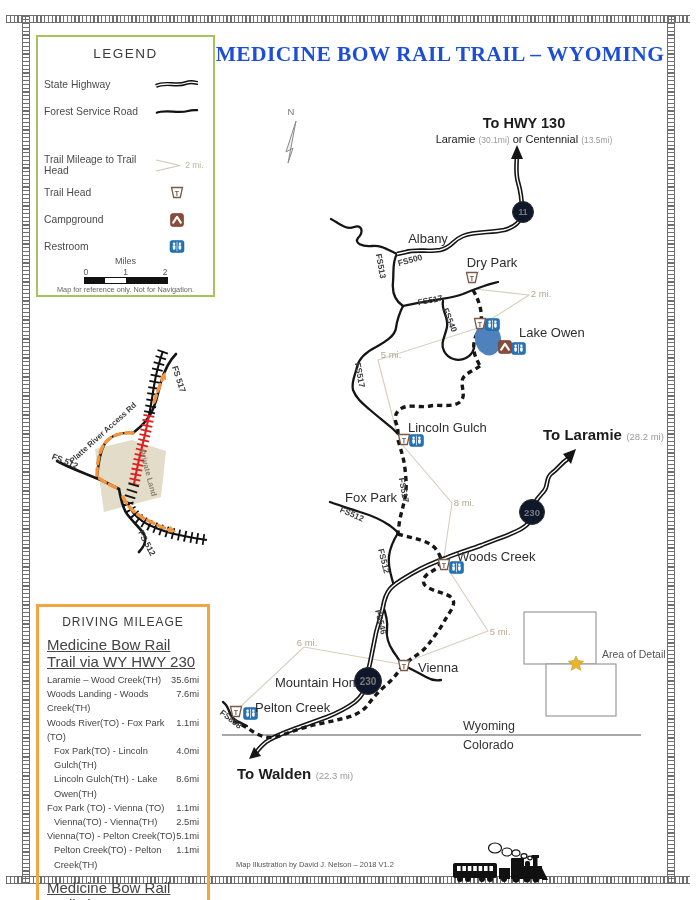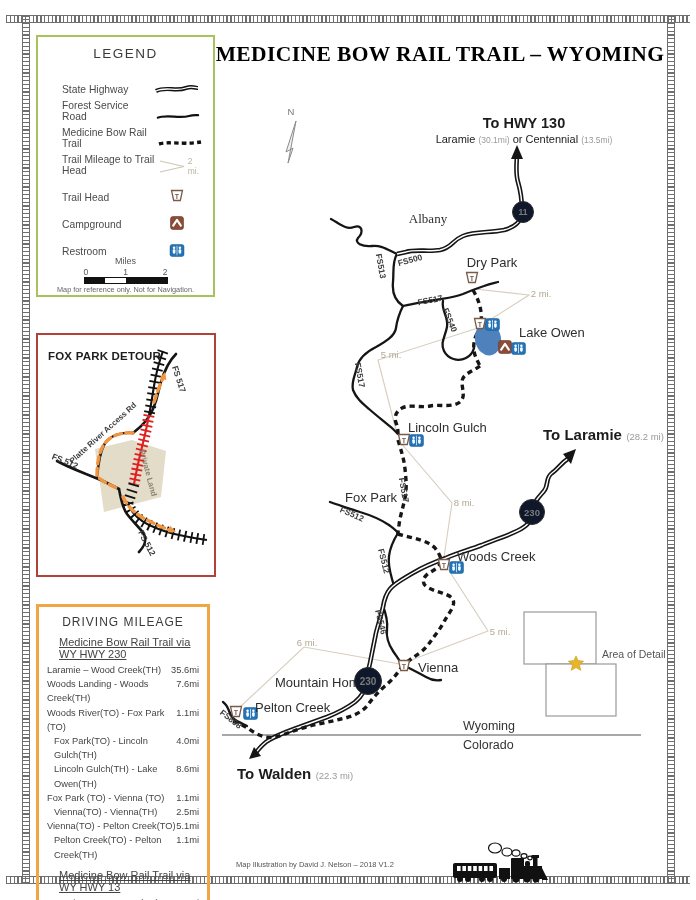--- a/index.html
+++ b/index.html
@@ -11,47 +11,47 @@
   .track-v{position:absolute;width:6px;border-left:1.6px solid #6f6f6f;border-right:1.6px solid #6f6f6f;
            background:repeating-linear-gradient(0deg,#6f6f6f 0 1.3px,transparent 1.3px 3.8px);}
   svg.lines{position:absolute;left:0;top:0;z-index:2;}
   .box{position:absolute;z-index:3;background:transparent;}
   #legend-box{left:36px;top:35px;width:175px;height:258px;border:2.5px solid #a6c35c;}
   #detour-box{left:36px;top:333px;width:176px;height:240px;border:2.5px solid #b2413a;}
   #mileage-box{left:36px;top:604px;width:174px;height:320px;border:3px solid #f0a743;padding:6px 8px 5px 8px;box-sizing:border-box;}
   .lbl{position:absolute;z-index:4;white-space:nowrap;color:#333;}
   .ctr{transform:translate(-50%,-50%);}
   .vctr{transform:translateY(-50%);}
-  .page-title{font-family:"Liberation Serif",serif;font-weight:bold;font-size:21.5px;color:#000000;letter-spacing:.4px;}
+  .page-title{font-family:"Liberation Serif",serif;font-weight:bold;font-size:21.5px;color:#1d4ed8;letter-spacing:.4px;}
   .place{font-size:13px;color:#2e2e2e;}
   .road-lbl{font-size:8.5px;font-weight:bold;color:#3b3b3b;z-index:4;position:absolute;white-space:nowrap;}
   .mi-lbl{font-size:9.5px;color:#b3a992;}
   .badge{position:absolute;z-index:5;background:#0f172a;border:1.8px solid #2c2c2c;border-radius:50%;
          display:flex;align-items:center;justify-content:center;color:#7a7a7a;font-weight:bold;}
   .dest-main{font-weight:bold;font-size:15px;color:#1c1c1c;margin-top:16px;}
   .dest-dist{font-size:9.5px;color:#9a9a9a;font-weight:normal;}
   
   #legend-box .lg-title{position:absolute;top:9px;left:0;right:0;text-align:center;font-size:13.5px;letter-spacing:1.5px;color:#3a3a3a;}
-  .lg-row{position:absolute;left:24px;right:8px;height:22px;display:flex;align-items:flex-end;justify-content:space-between;}
+  .lg-row{position:absolute;left:6px;right:8px;height:22px;display:flex;align-items:center;justify-content:space-between;}
   .lg-label{font-size:10.3px;color:#4a4a4a;}
   .lg-sym{width:56px;display:flex;align-items:center;justify-content:center;gap:2px;}
   .lg-sample{font-size:8.5px;color:#bdb49f;}
   .lg-scale{position:absolute;left:0;right:0;top:219px;text-align:center;}
   .lg-scale .t{font-size:9px;color:#555;}
   .scalebar-wrap{width:84px;margin:1px auto 0 auto;}
   .scale-nums{display:flex;justify-content:space-between;font-size:8.5px;color:#555;}
   .scalebar{height:5px;border:1px solid #111;display:flex;}
   .sb1{width:25%;background:#111;} .sb2{width:25%;background:#fff;} .sb3{width:50%;background:#111;}
   .lg-disc{position:absolute;left:0;right:0;top:248px;text-align:center;font-size:7.3px;color:#666;}
   
   .dt-title{position:absolute;left:10px;top:15px;font-size:11.5px;font-weight:bold;color:#1d1d1d;z-index:4;letter-spacing:.2px;}
   
   #mileage-box{font-size:9.3px;color:#444;z-index:4;}
   .mt-title{text-align:center;font-size:12px;letter-spacing:1px;color:#3a3a3a;margin:2px 0 6px 0;}
-  .mt-head{text-decoration:underline;margin:7px 0 3px 12px;font-size:11px;color:#444;}
+  .mt-head{text-decoration:underline;margin:7px 0 3px 0;font-size:15px;color:#444;}
   .mrow{display:flex;justify-content:space-between;line-height:14.2px;}
   .mrow.ind{padding-left:7px;}
 </style>
 </head>
 <body>
 
 <div id="stage">
 
   <div class="track-h" style="left:6px;top:15px;width:684px;"></div>
   <div class="track-h" style="left:6px;top:876px;width:684px;"></div>
@@ -227,28 +227,20 @@
       </span>
     </div>
     <div class="lg-row" style="top:63px;">
       <span class="lg-label">Forest Service Road</span>
       <span class="lg-sym">
         <svg width="46" height="12">
             <path d="M2,8 C12,4 24,9 34,6 C39,4.5 42,5.5 44,5" stroke="#111" stroke-width="2.2" fill="none"></path>
           </svg>
       </span>
     </div>
-    <div class="lg-row" style="top:90px;">
-      <span class="lg-label">Medicine Bow Rail Trail</span>
-      <span class="lg-sym">
-        <svg width="46" height="12">
-            <path d="M2,7 C12,4 24,8 44,5" stroke="#111" stroke-width="3.4" stroke-dasharray="4.5,3.2" fill="none"></path>
-          </svg>
-      </span>
-    </div>
     <div class="lg-row" style="top:117px;">
       <span class="lg-label">Trail Mileage to Trail Head</span>
       <span class="lg-sym">
         <svg width="28" height="14">
             <path d="M1,2 L25,7.5 L1,13" stroke="#cfc6b4" stroke-width="1.2" fill="none"></path>
           </svg>
         <span class="lg-sample">2 mi.</span>
       </span>
     </div>
     <div class="lg-row" style="top:144px;">
@@ -287,23 +279,20 @@
         <div class="scalebar">
             <span class="sb1"></span>
             <span class="sb2"></span>
             <span class="sb3"></span>
           </div>
       </div>
     </div>
     <div class="lg-disc">Map for reference only. Not for Navigation.</div>
   </div>
 
-  <div id="detour-box" class="box">
-    <div class="dt-title">FOX PARK DETOUR</div>
-  </div>
 
   <div class="road-lbl" style="left:179px;top:379px;transform:translate(-50%,-50%) rotate(72deg);">FS 517</div>
   <div class="road-lbl" style="left:103px;top:433px;font-size:8px;transform:translate(-50%,-50%) rotate(-42deg);">Platte River Access Rd</div>
   <div class="road-lbl" style="left:65px;top:461px;transform:translate(-50%,-50%) rotate(22deg);">FS 512</div>
   <div class="road-lbl" style="left:147px;top:543px;transform:translate(-50%,-50%) rotate(62deg);">FS 512</div>
   <div class="road-lbl" style="left:148px;top:473px;font-size:8px;color:#8b8674;transform:translate(-50%,-50%) rotate(75deg);">Private Land</div>
 
   <div id="mileage-box" class="box">
     <div class="mt-title">DRIVING MILEAGE</div>
     <div class="mt-head">Medicine Bow Rail Trail via WY HWY 230</div>
@@ -369,21 +358,21 @@
   <div class="lbl" style="left:543px;top:426px;">
     <span class="dest-main">To Laramie</span>
     <span class="dest-dist">(28.2 mi)</span>
   </div>
 
   <div class="lbl" style="left:237px;top:765px;">
     <span class="dest-main">To Walden</span>
     <span class="dest-dist">(22.3 mi)</span>
   </div>
 
-  <div class="lbl place ctr" style="left:428px;top:219px;font-family:Liberation Serif, serif;">Albany</div>
+  <div class="lbl place ctr" style="left:428px;top:238px;">Albany</div>
   <div class="lbl place ctr" style="left:492px;top:262px;">Dry Park</div>
   <div class="lbl place vctr" style="left:519px;top:332px;">Lake Owen</div>
   <div class="lbl place vctr" style="left:408px;top:427px;">Lincoln Gulch</div>
   <div class="lbl place ctr" style="left:371px;top:497px;">Fox Park</div>
   <div class="lbl place vctr" style="left:457px;top:556px;">Woods Creek</div>
   <div class="lbl place vctr" style="left:418px;top:667px;">Vienna</div>
   <div class="lbl place vctr" style="left:275px;top:682px;">Mountain Home</div>
   <div class="lbl place vctr" style="left:255px;top:707px;">Pelton Creek</div>
 
   <div class="road-lbl" style="left:381px;top:266px;transform:translate(-50%,-50%) rotate(80deg);">FS513</div>

